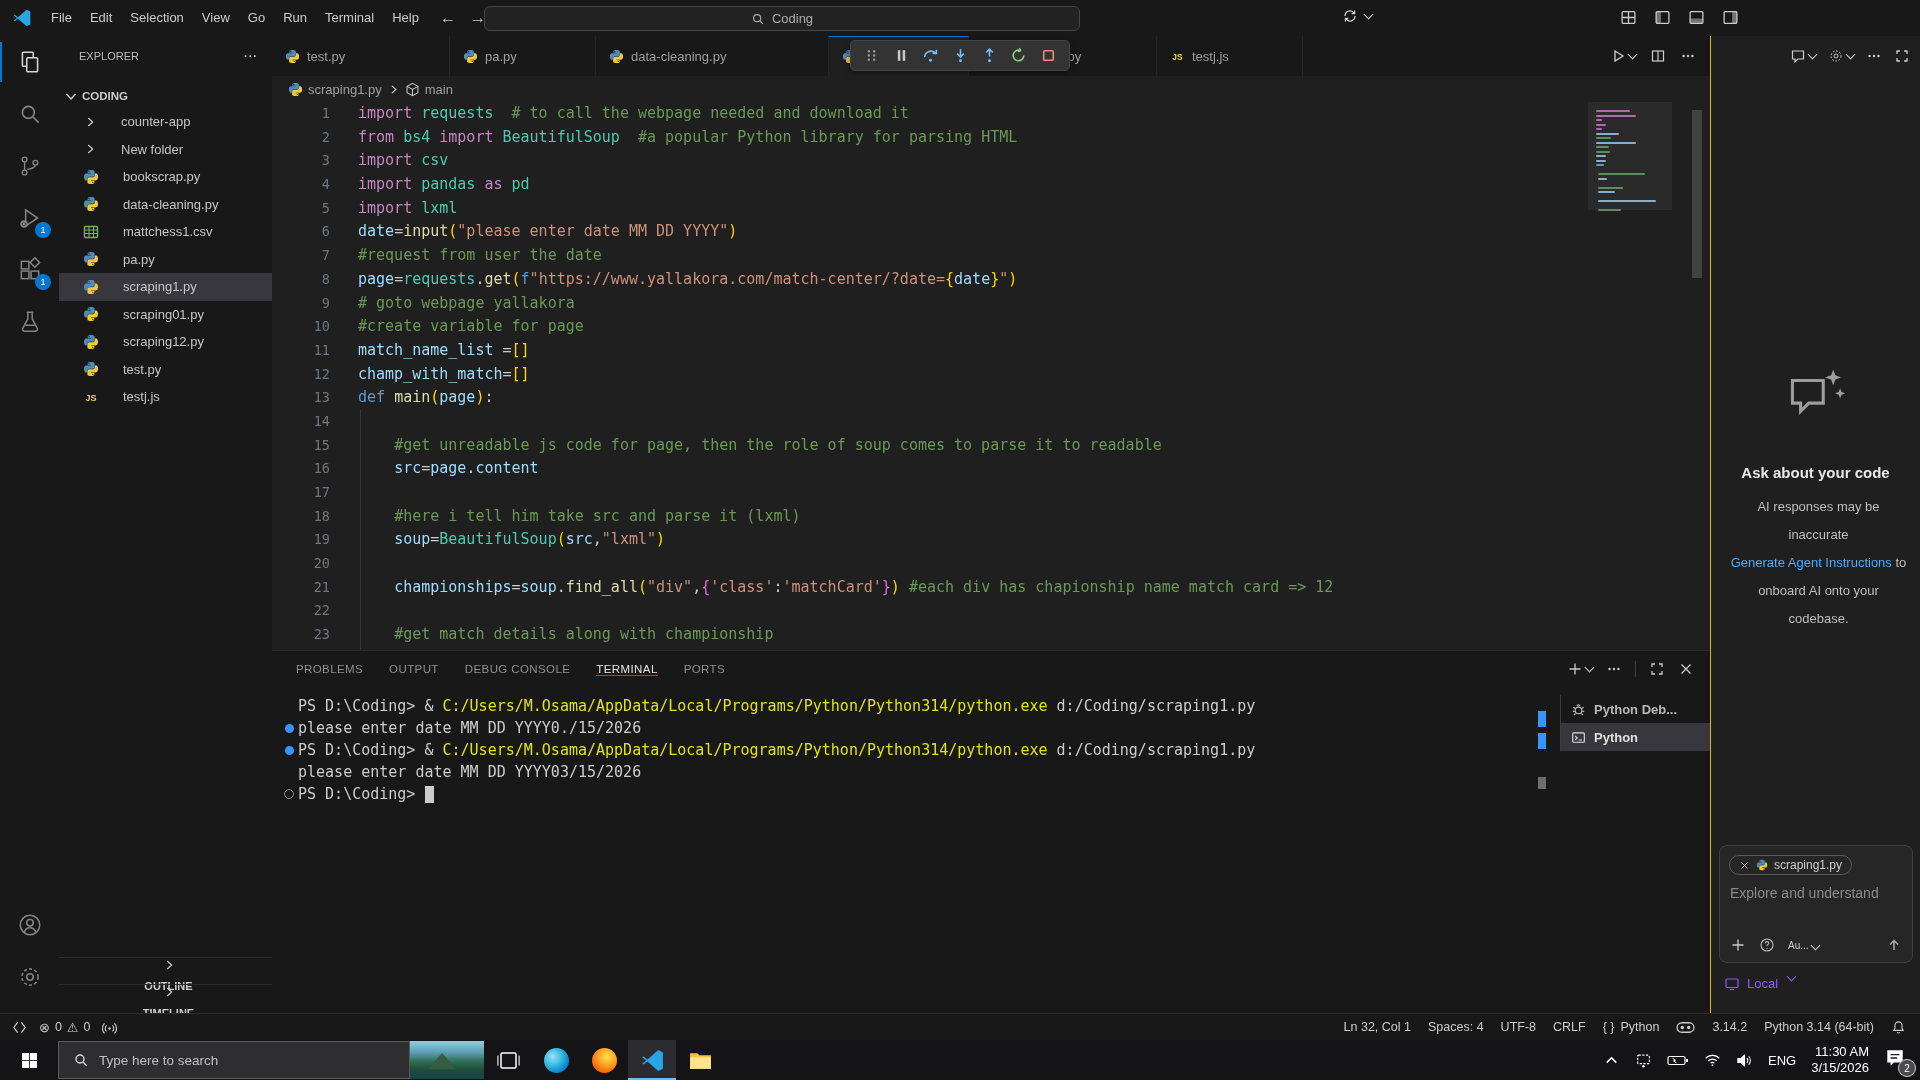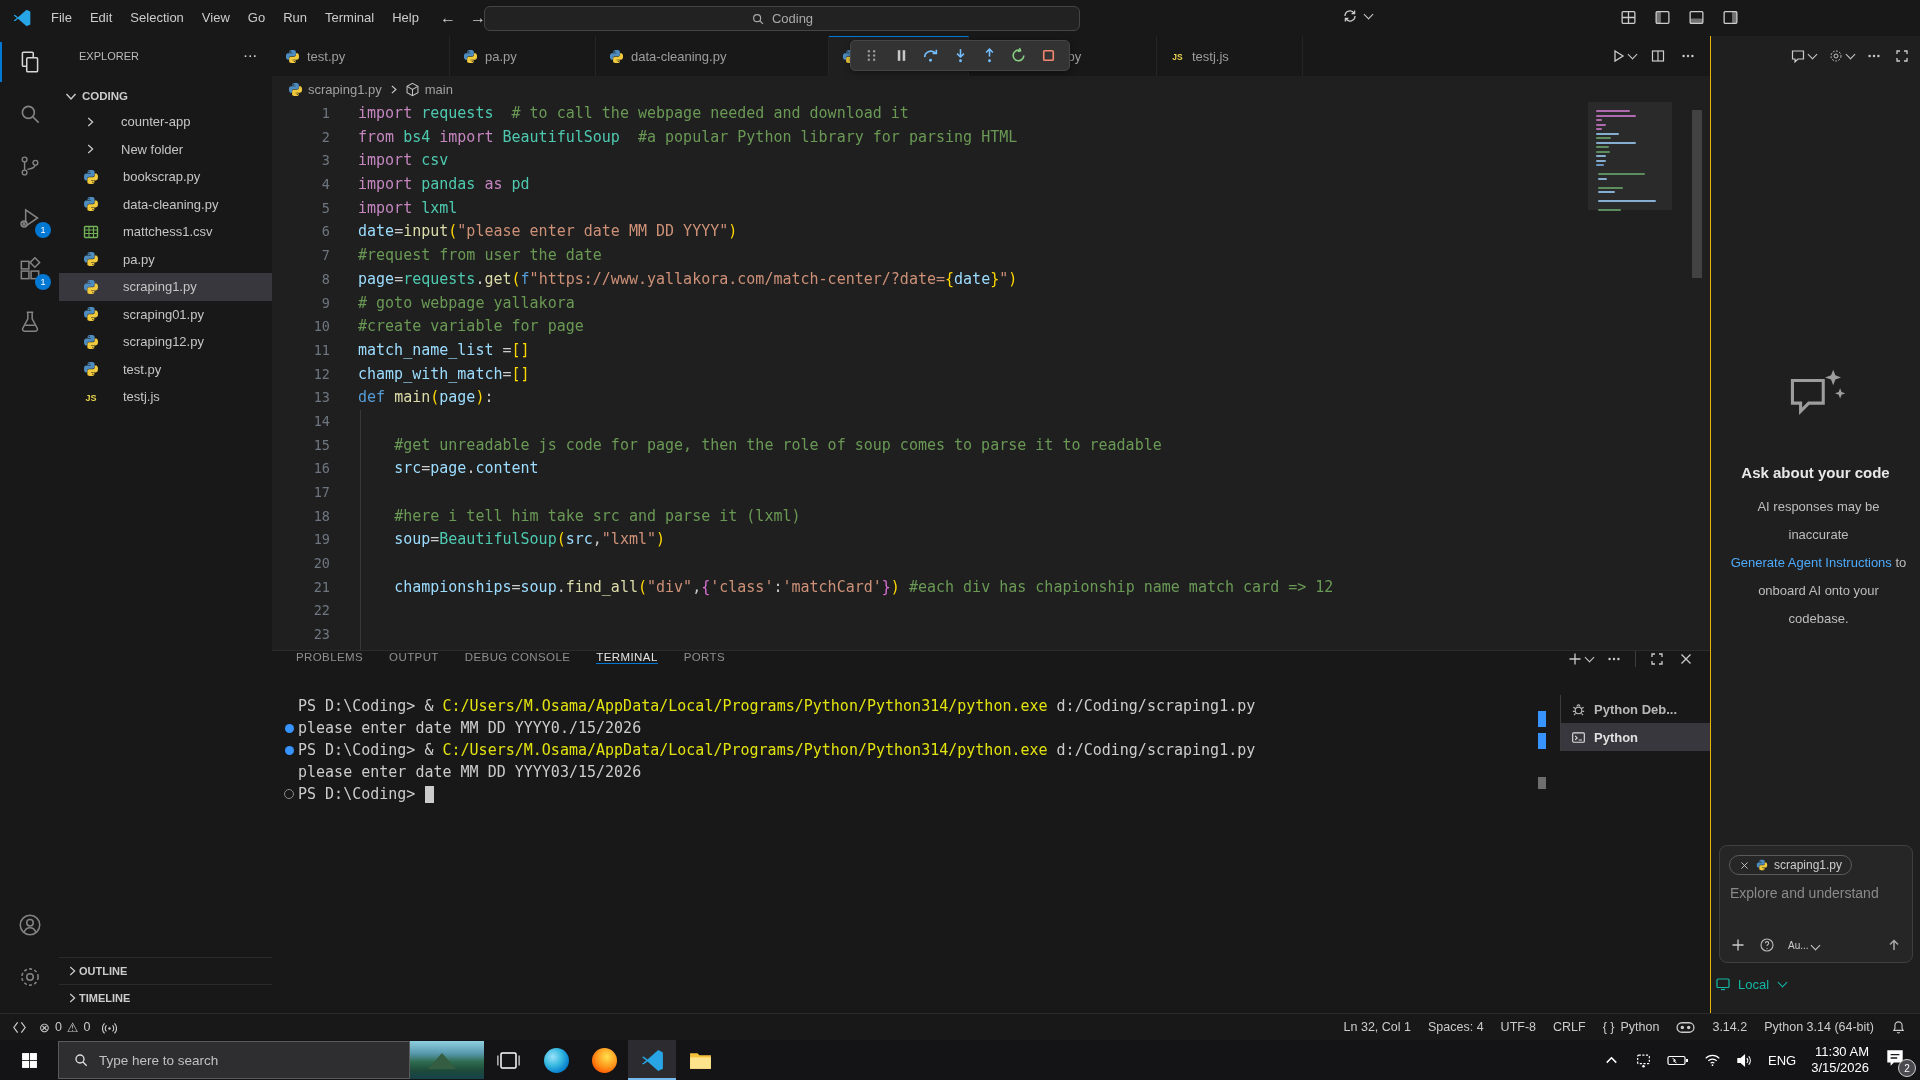--- a/index.html
+++ b/index.html
@@ -32,21 +32,21 @@
   #ab-bottom{position:absolute;left:0;bottom:10px;width:59px;}
   
   #sidebar{left:59px;top:36px;width:213px;height:977px;background:#181818;border-right:1px solid #2b2b2b;overflow:hidden;}
   #sb-header{height:40px;display:flex;align-items:center;padding:0 14px 0 20px;font-size:11px;color:#bbb;}
   #sb-header .dots{margin-left:auto;font-weight:bold;color:#ccc;letter-spacing:1px;}
   #sb-root{height:24px;display:flex;align-items:center;gap:3px;padding-left:4px;font-size:11.5px;font-weight:bold;color:#ccc;margin-top:8px;}
   #sb-root .ic{width:16px;height:16px;}
   .fitem{height:27.5px;display:flex;align-items:center;gap:24px;padding-left:24px;font-size:13px;color:#c5c5c5;white-space:nowrap;}
   .fitem.sel{background:#37373d;}
   .fitem .ic{width:16px;height:16px;flex:none;}
-  .sb-section{position:absolute;left:0;width:213px;height:27px;border-top:1px solid #2b2b2b;display:flex;align-items:center;gap:0;padding-left:6px;font-size:11px;font-weight:bold;color:#ccc;box-sizing:border-box;}
+  .sb-section{position:absolute;left:0;width:213px;height:27px;border-top:1px solid #2b2b2b;display:flex;align-items:center;gap:8px;padding-left:6px;font-size:11px;font-weight:bold;color:#ccc;box-sizing:border-box;flex-direction:column;}
   .sb-section .ic{width:14px;height:14px;}
   
   #editor{left:272px;top:36px;width:1438px;height:614px;background:#1f1f1f;overflow:hidden;}
   #tabbar{height:40px;background:#181818;display:flex;align-items:stretch;}
   .tab{display:flex;align-items:center;gap:7px;padding:0 13px;border-right:1px solid #252525;background:#181818;color:#9d9d9d;font-size:13px;white-space:nowrap;overflow:hidden;box-sizing:border-box;flex:none;}
   .tab .ic{width:15px;height:15px;flex:none;}
   .tab.active{background:#1f1f1f;color:#fff;border-top:1.5px solid #0078d4;}
   #editor-actions{margin-left:auto;display:flex;align-items:center;gap:14px;padding-right:14px;color:#ccc;}
   #editor-actions .ic{width:16px;height:16px;}
   #breadcrumb{height:26px;display:flex;align-items:center;gap:5px;padding-left:16px;font-size:13px;color:#a0a0a0;background:#1f1f1f;}
@@ -59,21 +59,21 @@
   .lc{margin-left:28px;}
   .kw{color:#c586c0}.def{color:#569cd6}.type{color:#4ec9b0}.var{color:#9cdcfe}.fn{color:#dcdcaa}
   .str{color:#ce9178}.com{color:#6a9955}.b1{color:#ffd700}.b2{color:#da70d6}.u{}
   #indentguide{position:absolute;left:88px;top:308px;width:1px;height:240px;background:#373737;}
   #minimap{position:absolute;left:1324px;top:8px;width:64px;height:110px;}
   .mmbar{position:absolute;height:2.1px;border-radius:1px;}
   #mmviewport{position:absolute;left:1316px;top:0;width:84px;height:108px;background:rgba(255,255,255,.05);}
   #vscroll{position:absolute;left:1420px;top:8px;width:10px;height:168px;background:rgba(121,121,121,.4);}
   
   #panel{left:272px;top:650px;width:1438px;height:363px;background:#181818;border-top:1px solid #2b2b2b;box-sizing:border-box;}
-  #panel-tabs{height:36px;display:flex;align-items:flex-start;padding-left:24px;gap:26px;}
+  #panel-tabs{height:36px;display:flex;align-items:center;padding-left:24px;gap:26px;}
   .ptab{display:flex;align-items:center;font-size:11.5px;letter-spacing:.4px;color:#8f8f8f;border-bottom:1px solid transparent;}
   .ptab.active{color:#e4e4e4;border-bottom:1px solid #0078d4;}
   #panel-actions{margin-left:auto;display:flex;align-items:center;gap:13px;padding-right:16px;color:#ccc;}
   #panel-actions .ic{width:15px;height:15px;}
   #panel-actions .sep{width:1px;height:16px;background:#3c3c3c;}
   #term{position:absolute;left:8px;top:44px;}
   .tl{display:flex;align-items:center;height:22px;}
   .tm{width:18px;flex:none;display:flex;align-items:center;justify-content:center;}
   .tm .dot{width:9px;height:9px;border-radius:50%;background:#3794ff;}
   .tm .circ{width:8px;height:8px;border-radius:50%;border:1.2px solid #8a8a8a;}
@@ -94,21 +94,21 @@
   #chat-title{margin-top:40px;font-size:15px;font-weight:bold;color:#e8e8e8;}
   #chat-para{width:178px;margin-top:12px;text-align:center;font-size:13px;line-height:28px;color:#bdbdbd;margin-left:6px;}
   #chat-para a{color:#4daafc;text-decoration:none;}
   #chat-card{position:absolute;left:8px;right:7px;top:809px;height:118px;background:#262626;border:1px solid #3f3f3f;border-radius:8px;box-sizing:border-box;}
   #chat-chip{display:inline-flex;align-items:center;gap:6px;margin:9px 0 0 9px;padding:2px 9px;border:1px solid #5a5a5a;border-radius:11px;font-size:12px;color:#ccc;}
   #chat-chip .ic{width:12px;height:12px;}
   #chat-ph{margin:10px 10px 0 10px;font-size:14px;color:#8a8a8a;white-space:nowrap;overflow:hidden;}
   #chat-tools{position:absolute;left:10px;right:10px;bottom:9px;display:flex;align-items:center;gap:13px;color:#ccc;font-size:10px;}
   #chat-tools .ic{width:16px;height:16px;}
   #chat-tools .spacer{flex:1;}
-  #chat-local{position:absolute;left:4px;top:940px;display:flex;align-items:center;gap:7px;font-size:13px;color:#14b8a6;}
+  #chat-local{position:absolute;left:13px;top:940px;display:flex;align-items:flex-start;gap:7px;font-size:13px;color:#8b5cf6;}
   #chat-local .ic{width:16px;height:16px;}
   
   #statusbar{left:0;top:1013px;width:1920px;height:27px;background:#181818;border-top:1px solid #2b2b2b;display:flex;align-items:center;font-size:12.5px;color:#ccc;box-sizing:border-box;}
   #sb-left{display:flex;align-items:center;gap:12px;padding-left:12px;}
   #sb-right{margin-left:auto;display:flex;align-items:center;gap:17px;padding-right:14px;}
   #statusbar .ic{width:15px;height:15px;}
   .glyph{font-size:13px;}
   
   #taskbar{left:0;top:1040px;width:1920px;height:40px;background:#141416;display:flex;align-items:center;}
   #startbtn{width:58px;height:40px;display:flex;align-items:center;justify-content:center;}
@@ -644,21 +644,21 @@
           <div class="cl"><span class="ln">13</span><span class="lc"><span class="def">def</span><span> </span><span class="fn">main</span><span class="b1">(</span><span class="var">page</span><span class="b1">)</span><span>:</span></span></div>
           <div class="cl"><span class="ln">14</span><span class="lc"></span></div>
           <div class="cl"><span class="ln">15</span><span class="lc"><span>    </span><span class="com">#get unreadable js code for page, then the role of soup comes to parse it to readable</span></span></div>
           <div class="cl"><span class="ln">16</span><span class="lc"><span>    </span><span class="var">src</span><span>=</span><span class="var">page</span><span>.</span><span class="var">content</span></span></div>
           <div class="cl"><span class="ln">17</span><span class="lc"></span></div>
           <div class="cl"><span class="ln">18</span><span class="lc"><span>    </span><span class="com">#here i tell him take src and parse it (lxml)</span></span></div>
           <div class="cl"><span class="ln">19</span><span class="lc"><span>    </span><span class="var">soup</span><span>=</span><span class="type">BeautifulSoup</span><span class="b1">(</span><span class="var">src</span><span>,</span><span class="str">"lxml"</span><span class="b1">)</span></span></div>
           <div class="cl"><span class="ln">20</span><span class="lc"></span></div>
           <div class="cl"><span class="ln">21</span><span class="lc"><span>    </span><span class="var">championships</span><span>=</span><span class="var">soup</span><span>.</span><span class="fn">find_all</span><span class="b1">(</span><span class="str">"div"</span><span>,</span><span class="b2">{</span><span class="str">'class'</span><span>:</span><span class="str">'matchCard'</span><span class="b2">}</span><span class="b1">)</span><span> </span><span class="com">#each div has chapionship name match card =&gt; 12</span></span></div>
           <div class="cl"><span class="ln">22</span><span class="lc"></span></div>
-          <div class="cl"><span class="ln">23</span></div>
+          <div class="cl"><span class="ln">23</span><span class="lc"><span>    </span><span class="com">#get match details along with championship</span></span></div>
         </div>
     </div>
   </div>
 
   <div id="panel" class="abs">
     <div id="panel-tabs">
       <div id="ptabs-holder" style="display:flex;gap:26px;align-items:stretch;">
           <div class="ptab">PROBLEMS</div>
           <div class="ptab">OUTPUT</div>
           <div class="ptab">DEBUG CONSOLE</div>

